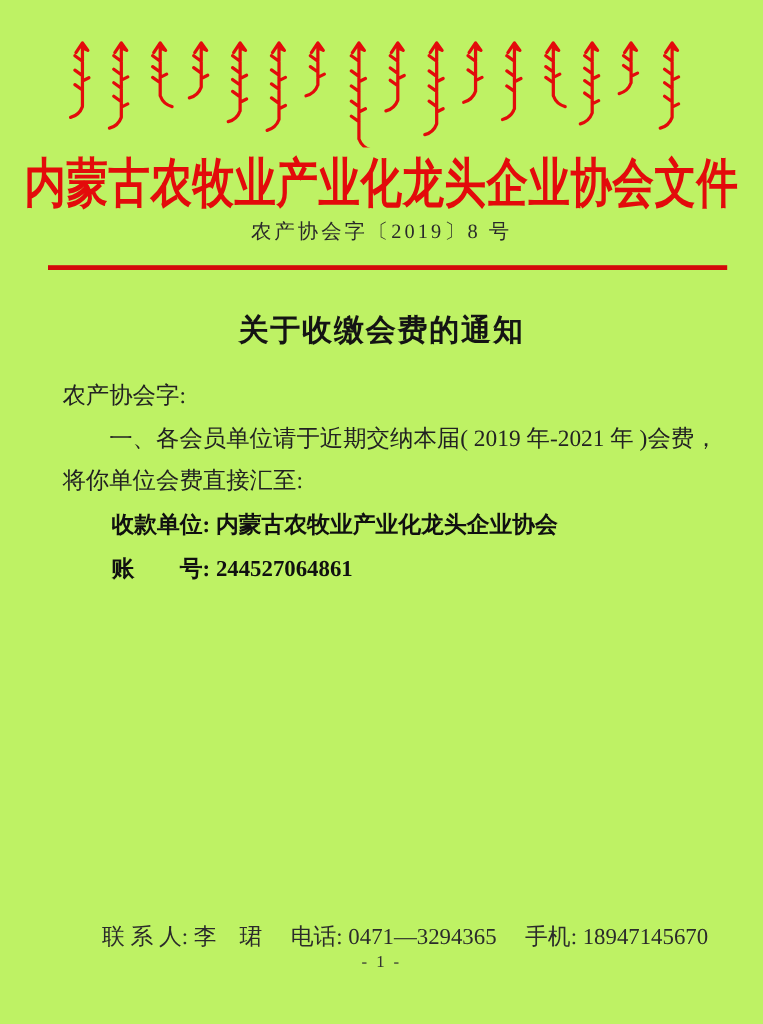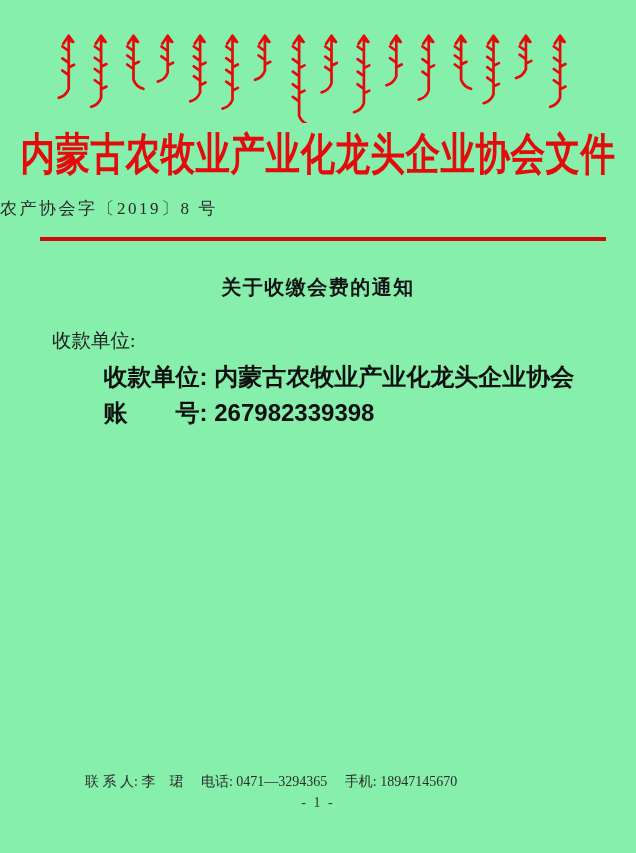--- a/index.html
+++ b/index.html
@@ -6,86 +6,86 @@
   html,body { width:636px; height:853px; }
   body {
     background:#ffffff;
     font-family:"Liberation Serif","DejaVu Serif",serif;
     color:#1e1e1e;
     -webkit-font-smoothing:antialiased;
   }
   .page {
     position:relative;
     width:636px; height:853px;
-    background:#86efac;
+    background:#bef264;
     overflow:hidden;
   }
   .mongol-banner {
     display:block;
     margin:33px auto 0 auto;
     width:586px; height:90px;
   }
   .org-title {
     margin-top:0;
     text-align:center;
     color:#e30b0b;
     font-size:34.5px;
     font-weight:700;
     line-height:50px;
     letter-spacing:0.5px;
     white-space:nowrap;
     transform:scaleY(1.28);
     transform-origin:50% 10%;
   }
   .doc-number {
-    margin-top:24px;
-    text-align:left;
+    margin-top:8px;
+    text-align:center;
     font-size:17px;
     letter-spacing:2.5px;
     color:#2a2a2a;
   }
   .red-rule {
     margin:17px 0 0 40px;
     width:566px; height:4px;
     background:#d40a0a;
   }
   .notice-title {
     margin-top:33px;
     text-align:center;
-    font-size:20px;
+    font-size:25px;
     font-weight:700;
     letter-spacing:1.5px;
     color:#141414;
   }
   .body-text {
     margin:22px 38px 0 52px;
     font-size:19.5px;
     line-height:35.6px;
     text-align:justify;
     color:#222222;
   }
   .body-text .indent { text-indent:2em; }
   .bank-block {
-    font-family:Liberation Sans, sans-serif;
+    font-family:Liberation Serif, serif;
     font-weight:700;
-    font-size:24px;
+    font-size:19px;
     color:#101010;
   }
   .bank-line {
     text-indent:2.15em;
     line-height:36.8px;
     white-space:pre-wrap;
   }
   .footer {
     position:absolute;
     left:0; right:0; top:771px;
   }
   .contact-line {
     margin-left:85px;
-    font-size:14px;
+    font-size:19px;
     line-height:21.5px;
     white-space:pre-wrap;
     color:#2b2b2b;
   }
   .page-number {
     margin-top:2px;
     text-align:center;
     font-size:14px;
     letter-spacing:2px;
     color:#333333;
@@ -117,25 +117,26 @@
 
   <div class="org-title">内蒙古农牧业产业化龙头企业协会文件</div>
 
   <div class="doc-number">农产协会字〔2019〕8 号</div>
 
   <div class="red-rule"></div>
 
   <div class="notice-title">关于收缴会费的通知</div>
 
   <div class="body-text">
-    <p>收款单位:</p>
+    <p>农产协会字:</p>
+    <p class="indent">一、各会员单位请于近期交纳本届( 2019 年-2021 年 )会费，将你单位会费直接汇至:</p>
 
     <div class="bank-block">
       <div class="bank-line">收款单位: 内蒙古农牧业产业化龙头企业协会</div>
-      <div class="bank-line">账　　号: 267982339398</div>
+      <div class="bank-line">账　　号: 244527064861</div>
     </div>
   </div>
 
   <div class="footer">
     <div class="contact-line">联 系 人: 李　珺　 电话: 0471—3294365　 手机: 18947145670</div>
     <div class="page-number">- 1 -</div>
   </div>
 
 </div>
 

